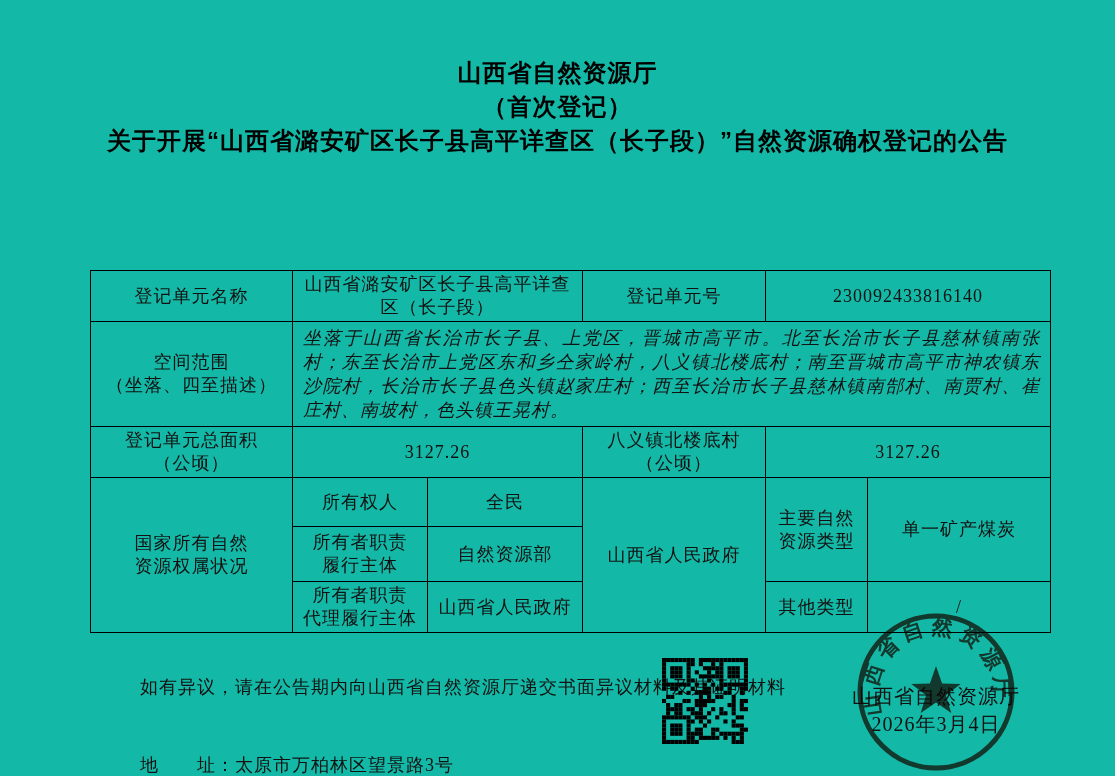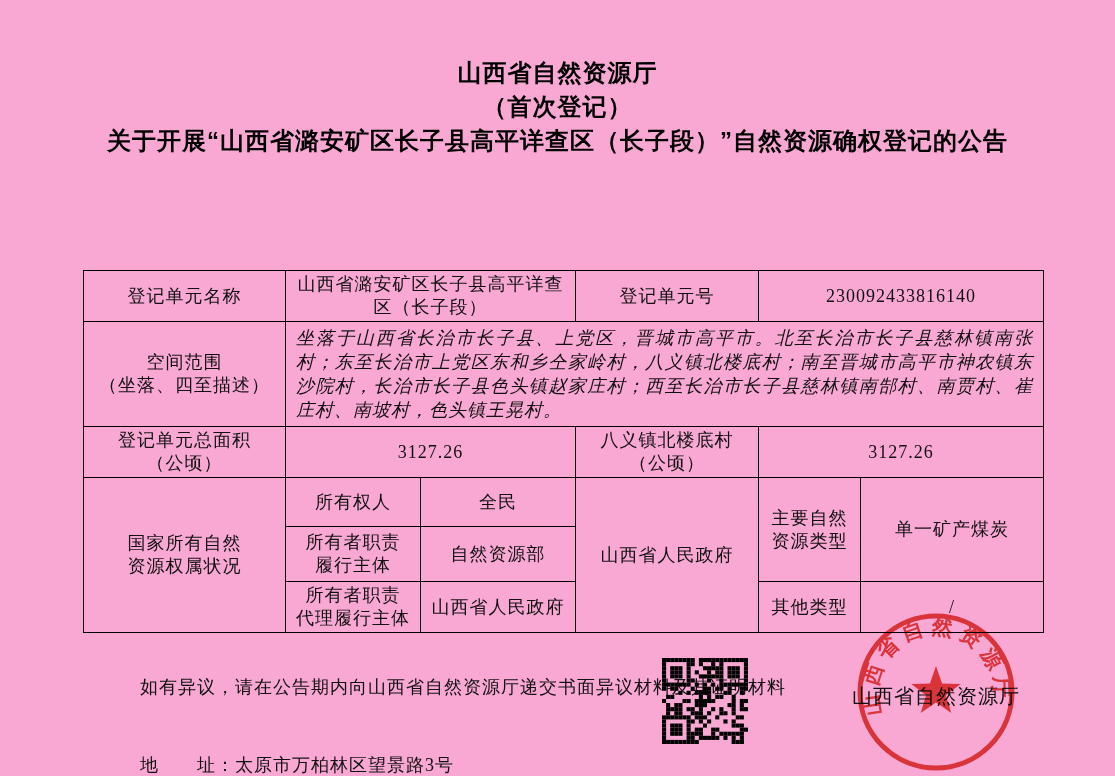--- a/index.html
+++ b/index.html
@@ -1,20 +1,20 @@
 <!DOCTYPE html>
 <html><head>
 <meta charset="utf-8">
 <style>
   html, body { margin: 0; padding: 0; background: #ffffff; }
   .page {
     position: relative;
     width: 1115px;
     height: 776px;
-    background: #f9a8d4;
+    background: #14b8a6;
     color: #111111;
     font-family: "Liberation Serif", serif;
     overflow: hidden;
   }
   .titles {
     padding-top: 56px;
     text-align: center;
     font-family: "Liberation Sans", sans-serif;
     font-weight: bold;
     color: #000000;
@@ -23,21 +23,21 @@
   .intro {
     margin: 12px 77px 0 77px;
     font-size: 19px;
     line-height: 25px;
     letter-spacing: 1.5px;
     text-align: justify;
     text-indent: 36px;
   }
   table.reg-table {
     position: absolute;
-    left: 83px;
+    left: 90px;
     top: 270px;
     width: 960px;
     border-collapse: collapse;
     table-layout: fixed;
     border-radius: 16px;
   }
   .reg-table td {
     border: 1px solid #000000;
     text-align: center;
     vertical-align: middle;
@@ -410,20 +410,21 @@
       <rect x="24" y="80" width="4" height="4" fill="#000"></rect>
       <rect x="28" y="80" width="4" height="4" fill="#000"></rect>
       <rect x="32" y="80" width="4" height="4" fill="#000"></rect>
       <rect x="68" y="80" width="4" height="4" fill="#000"></rect>
       <rect x="72" y="80" width="4" height="4" fill="#000"></rect>
       <rect x="76" y="80" width="4" height="4" fill="#000"></rect>
     </svg>
 
   <div class="signature">
     <div>山西省自然资源厅</div>
+    <div>2026年3月4日</div>
   </div>
 
   <svg class="seal" viewBox="0 0 170 170">
     <circle cx="85" cy="85" r="76" fill="none" stroke="#dd3f35" stroke-width="5"></circle>
     <path fill="#dd3f35" d="M85,59 L91.1,76.6 L109.7,77.0 L94.9,88.2 L100.3,106.0 L85,95.4 L69.7,106.0 L75.1,88.2 L60.3,77.0 L78.9,76.6 Z"></path>
     <defs>
       <path id="seal-arc" d="M 85,85 m -58,0 a 58,58 0 1,1 116,0 a 58,58 0 1,1 -116,0"></path>
     </defs>
     <g transform="rotate(-22 85 85)">
       <text>

